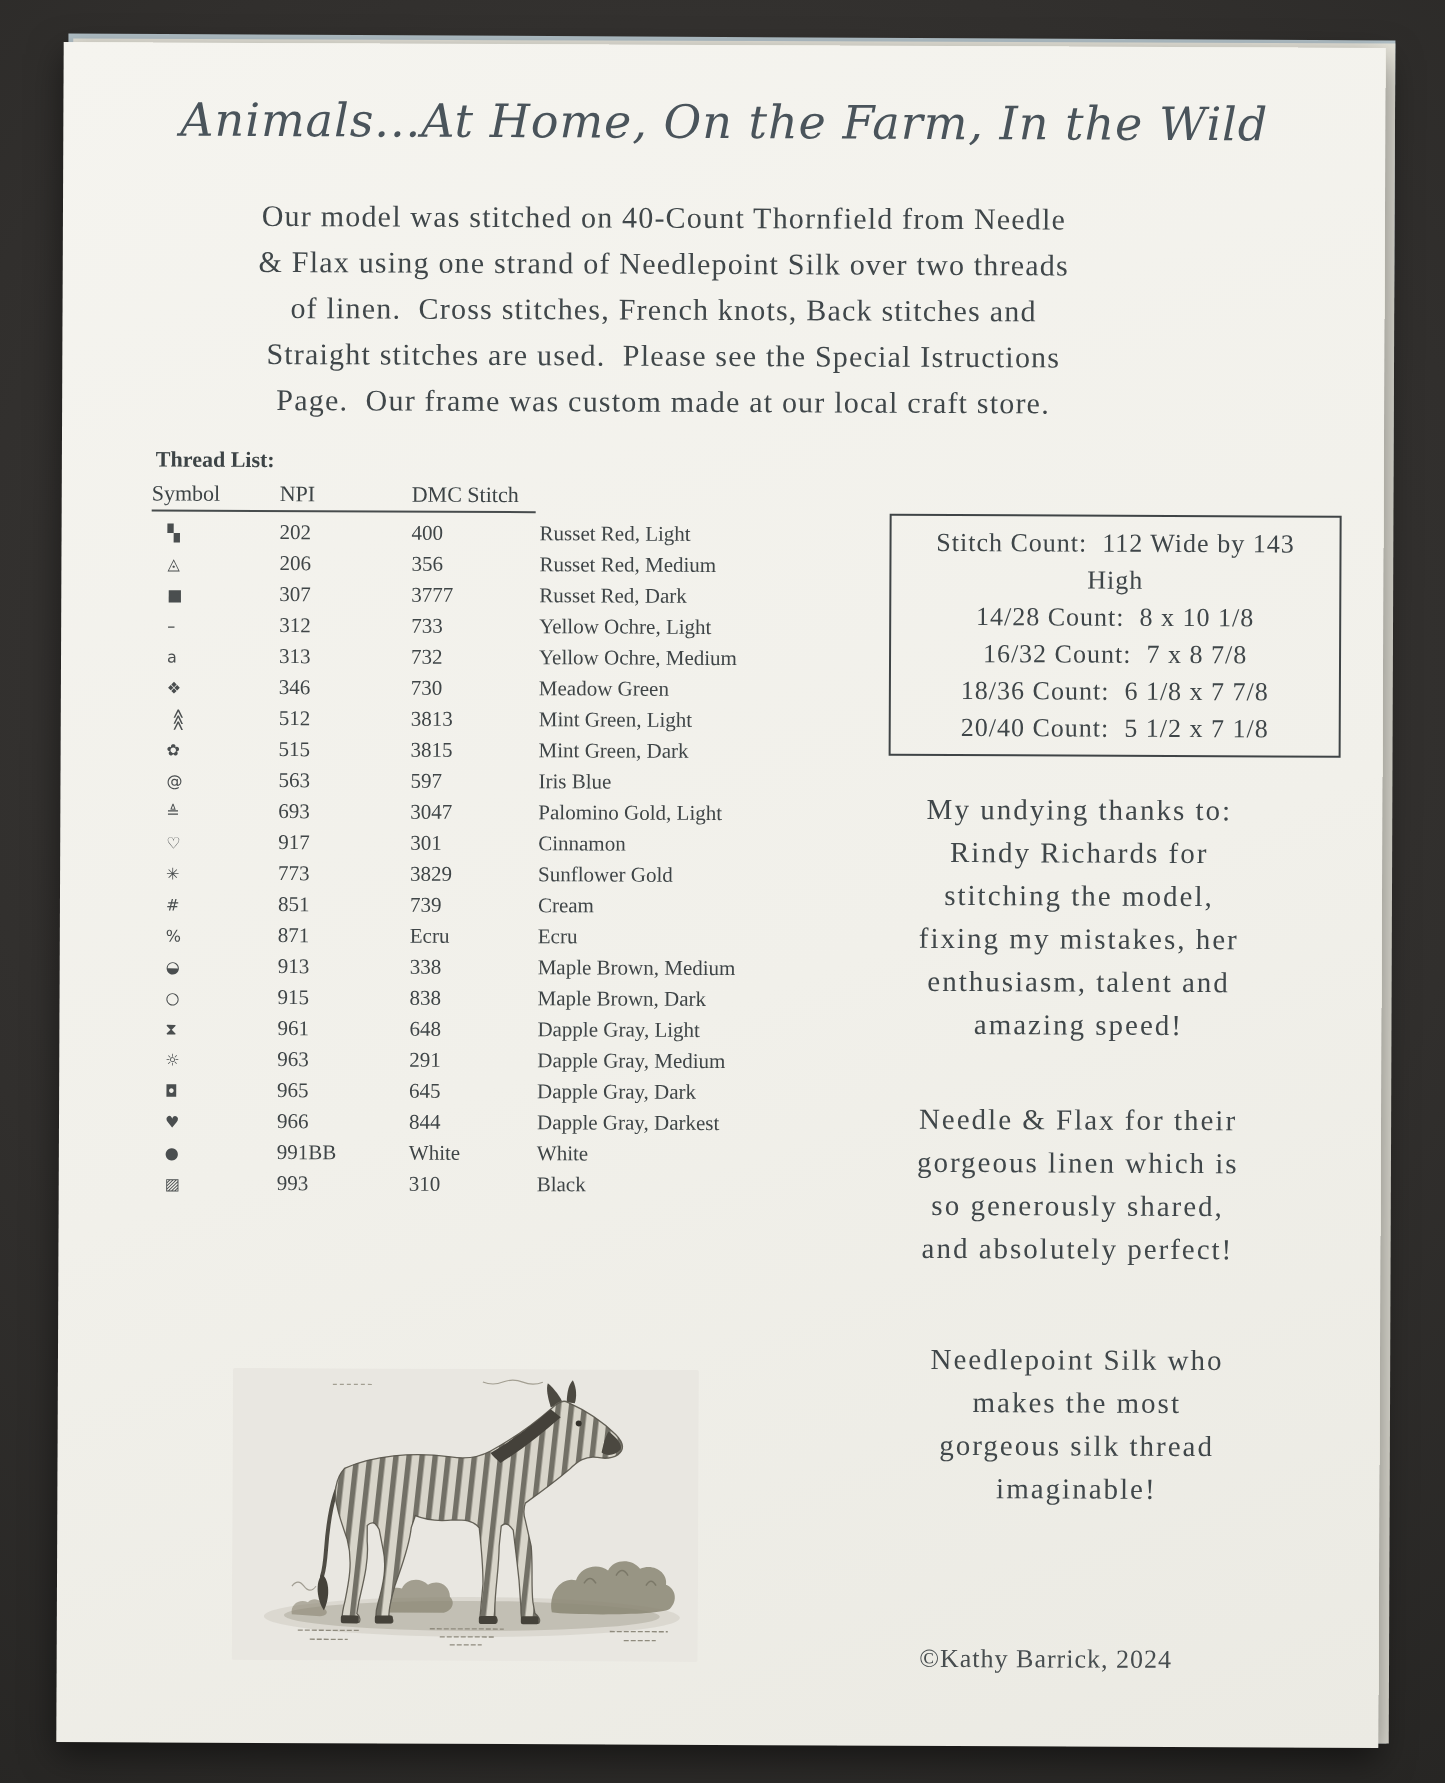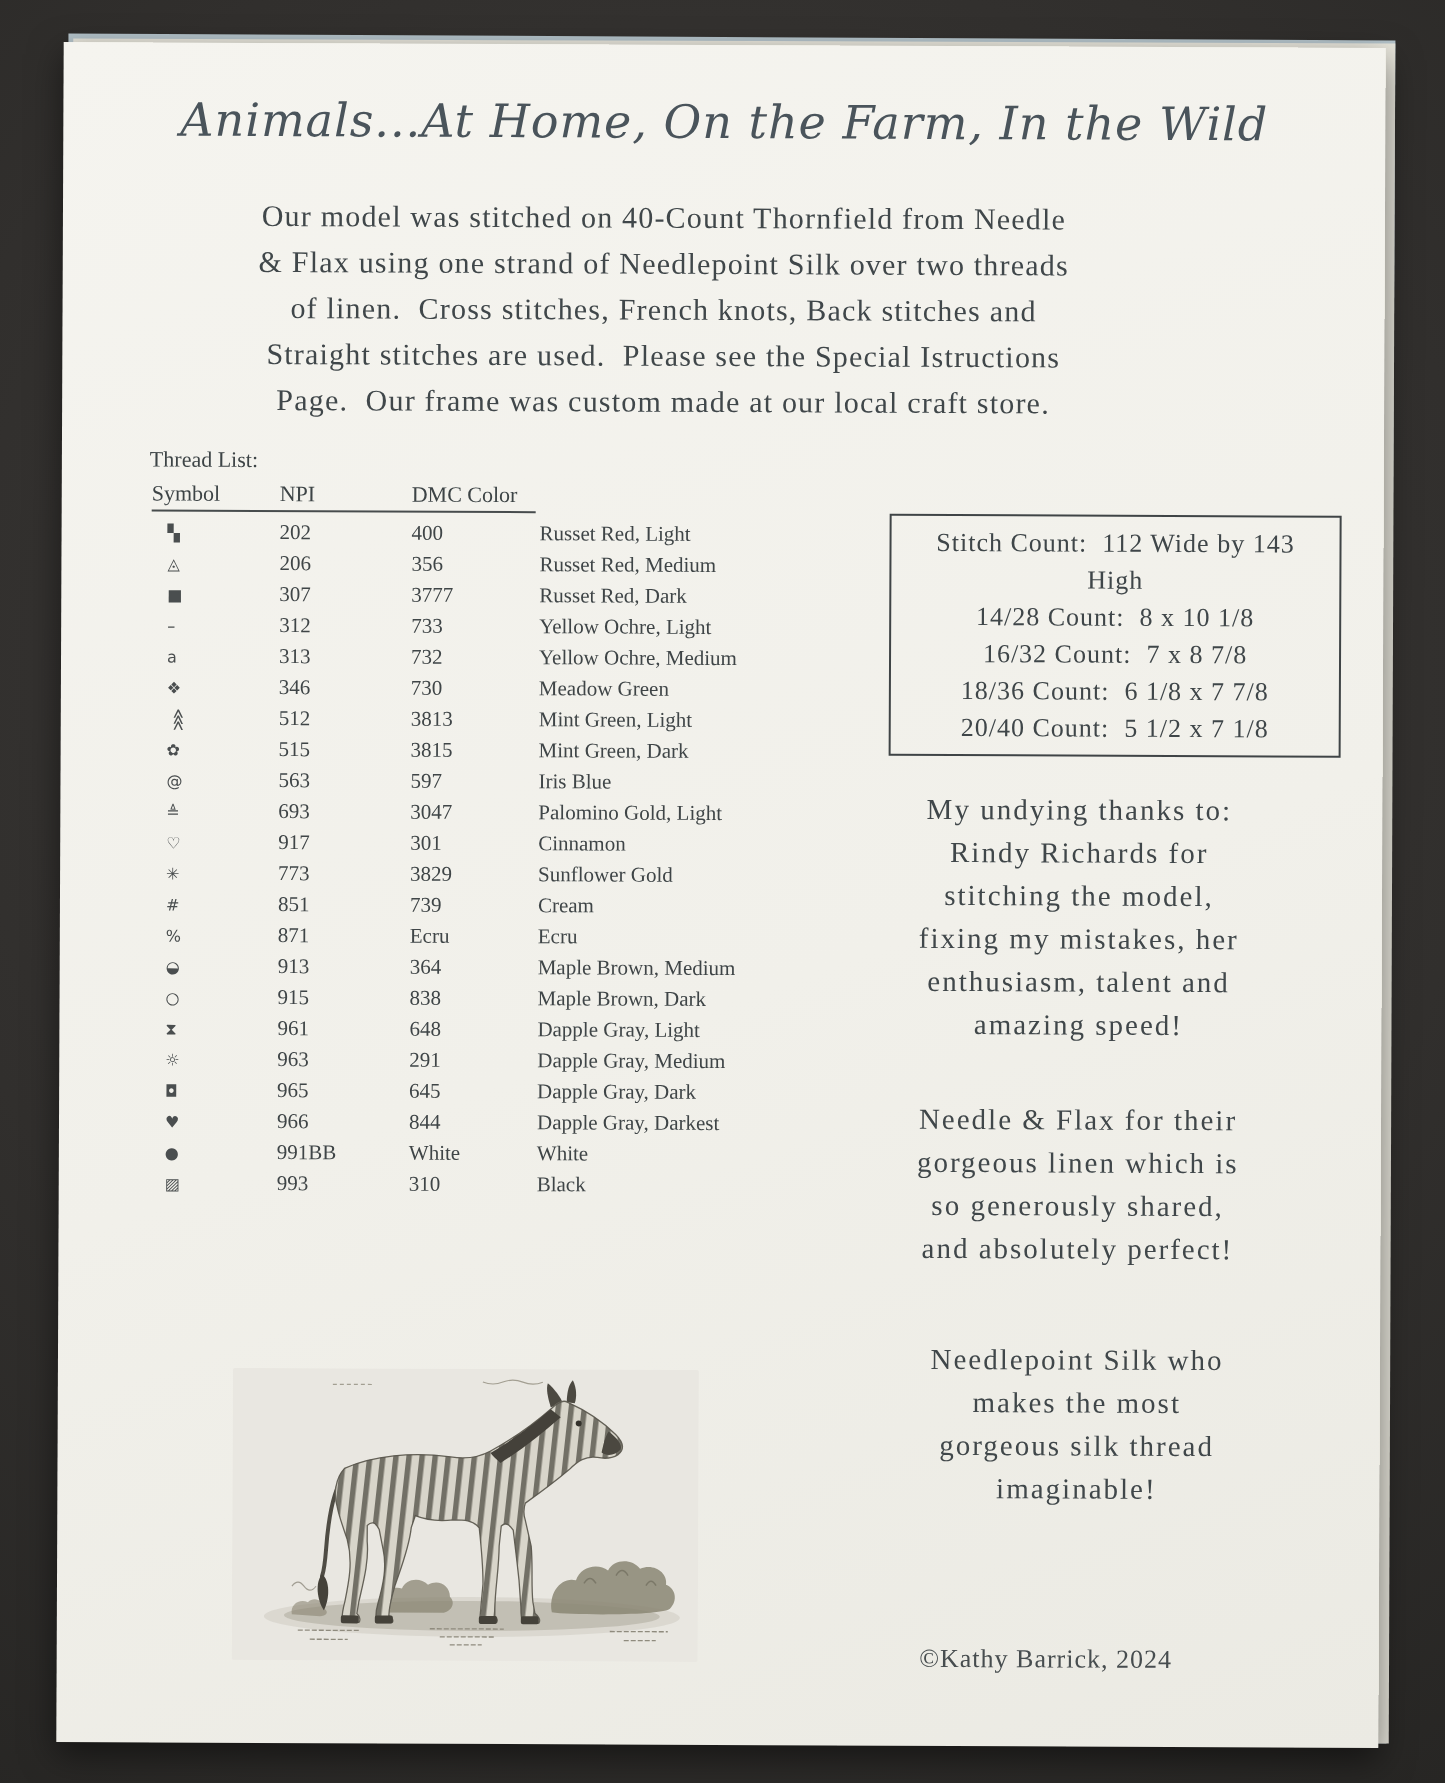--- a/index.html
+++ b/index.html
@@ -26,21 +26,21 @@
   .page-title{
     top:50px;left:0;width:100%;text-align:center;
     font-family:"DejaVu Serif",serif;font-style:italic;
     font-size:46px;color:#4a545b;letter-spacing:1px;
   }
   .intro{
     top:150px;left:70px;width:1062px;text-align:center;
     font-size:30px;line-height:46px;letter-spacing:1.2px;
     color:#40474a;white-space:pre-wrap;
   }
-  .tl-label{top:404px;left:88px;font-size:22px;color:#3d4446;}
+  .tl-label{top:404px;left:94px;font-size:22px;color:#3d4446;font-weight:bold;}
   .tl-header{
     top:438px;left:90px;width:384px;
     display:grid;grid-template-columns:128px 132px 128px;
     font-size:22px;color:#3d4446;
     border-bottom:2px solid #474c4d;padding-bottom:3px;white-space:nowrap;
   }
   .tl-rows{top:474px;left:90px;width:700px;}
   .tl-row{
     display:grid;grid-template-columns:128px 132px 128px auto;
     height:31px;align-items:center;font-size:21px;color:#3f4547;
@@ -89,21 +89,21 @@
 &amp; Flax using one strand of Needlepoint Silk over two threads
 of linen.  Cross stitches, French knots, Back stitches and
 Straight stitches are used.  Please see the Special Istructions
 Page.  Our frame was custom made at our local craft store.</div>
 
     <div class="abs tl-label">Thread List:</div>
 
     <div class="abs tl-header">
       <span>Symbol</span>
       <span>NPI</span>
-      <span>DMC Color</span>
+      <span>DMC Stitch</span>
     </div>
 
     <div class="abs tl-rows">
         <div class="tl-row">
     <div class="cell sym"><span class="g">▚</span></div>
     <div class="cell npi">202</div>
     <div class="cell dmc">400</div>
     <div class="cell cname">Russet Red, Light</div>
   </div>
         <div class="tl-row">
@@ -180,21 +180,21 @@
   </div>
         <div class="tl-row">
     <div class="cell sym"><span class="g">%</span></div>
     <div class="cell npi">871</div>
     <div class="cell dmc">Ecru</div>
     <div class="cell cname">Ecru</div>
   </div>
         <div class="tl-row">
     <div class="cell sym"><span class="g">◒</span></div>
     <div class="cell npi">913</div>
-    <div class="cell dmc">364</div>
+    <div class="cell dmc">338</div>
     <div class="cell cname">Maple Brown, Medium</div>
   </div>
         <div class="tl-row">
     <div class="cell sym"><span class="g">○</span></div>
     <div class="cell npi">915</div>
     <div class="cell dmc">838</div>
     <div class="cell cname">Maple Brown, Dark</div>
   </div>
         <div class="tl-row">
     <div class="cell sym"><span class="g">⧗</span></div>

